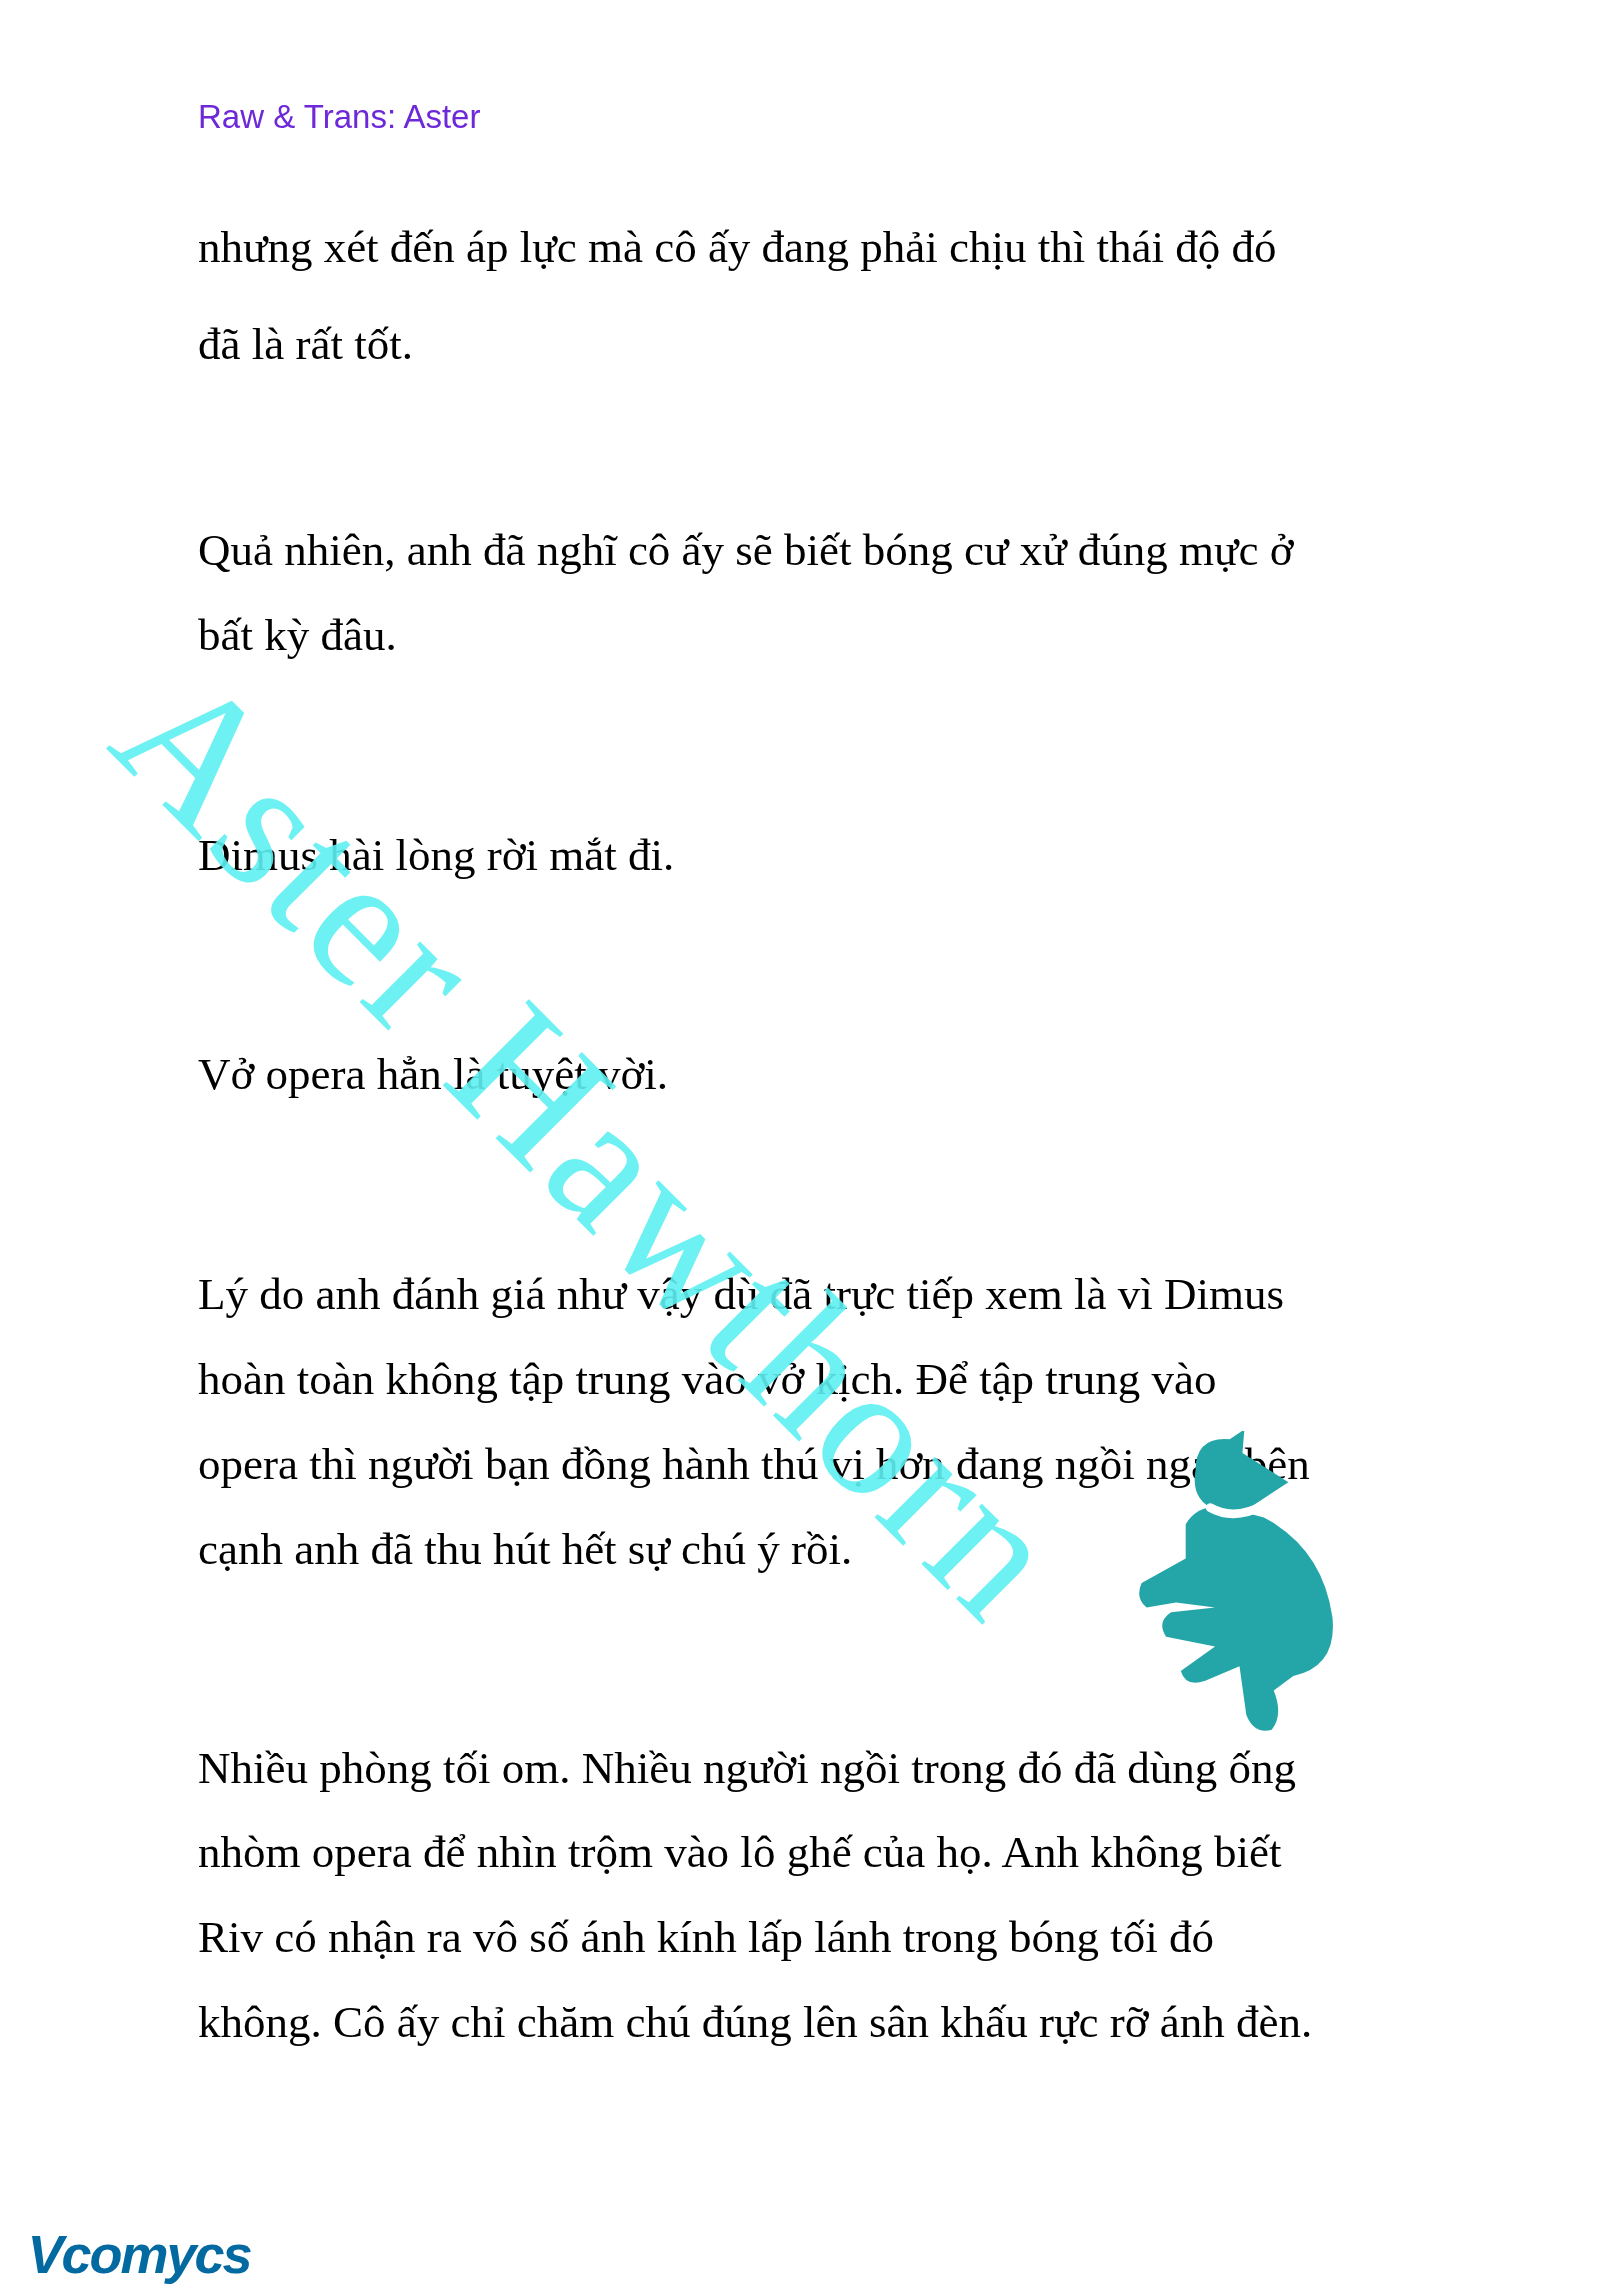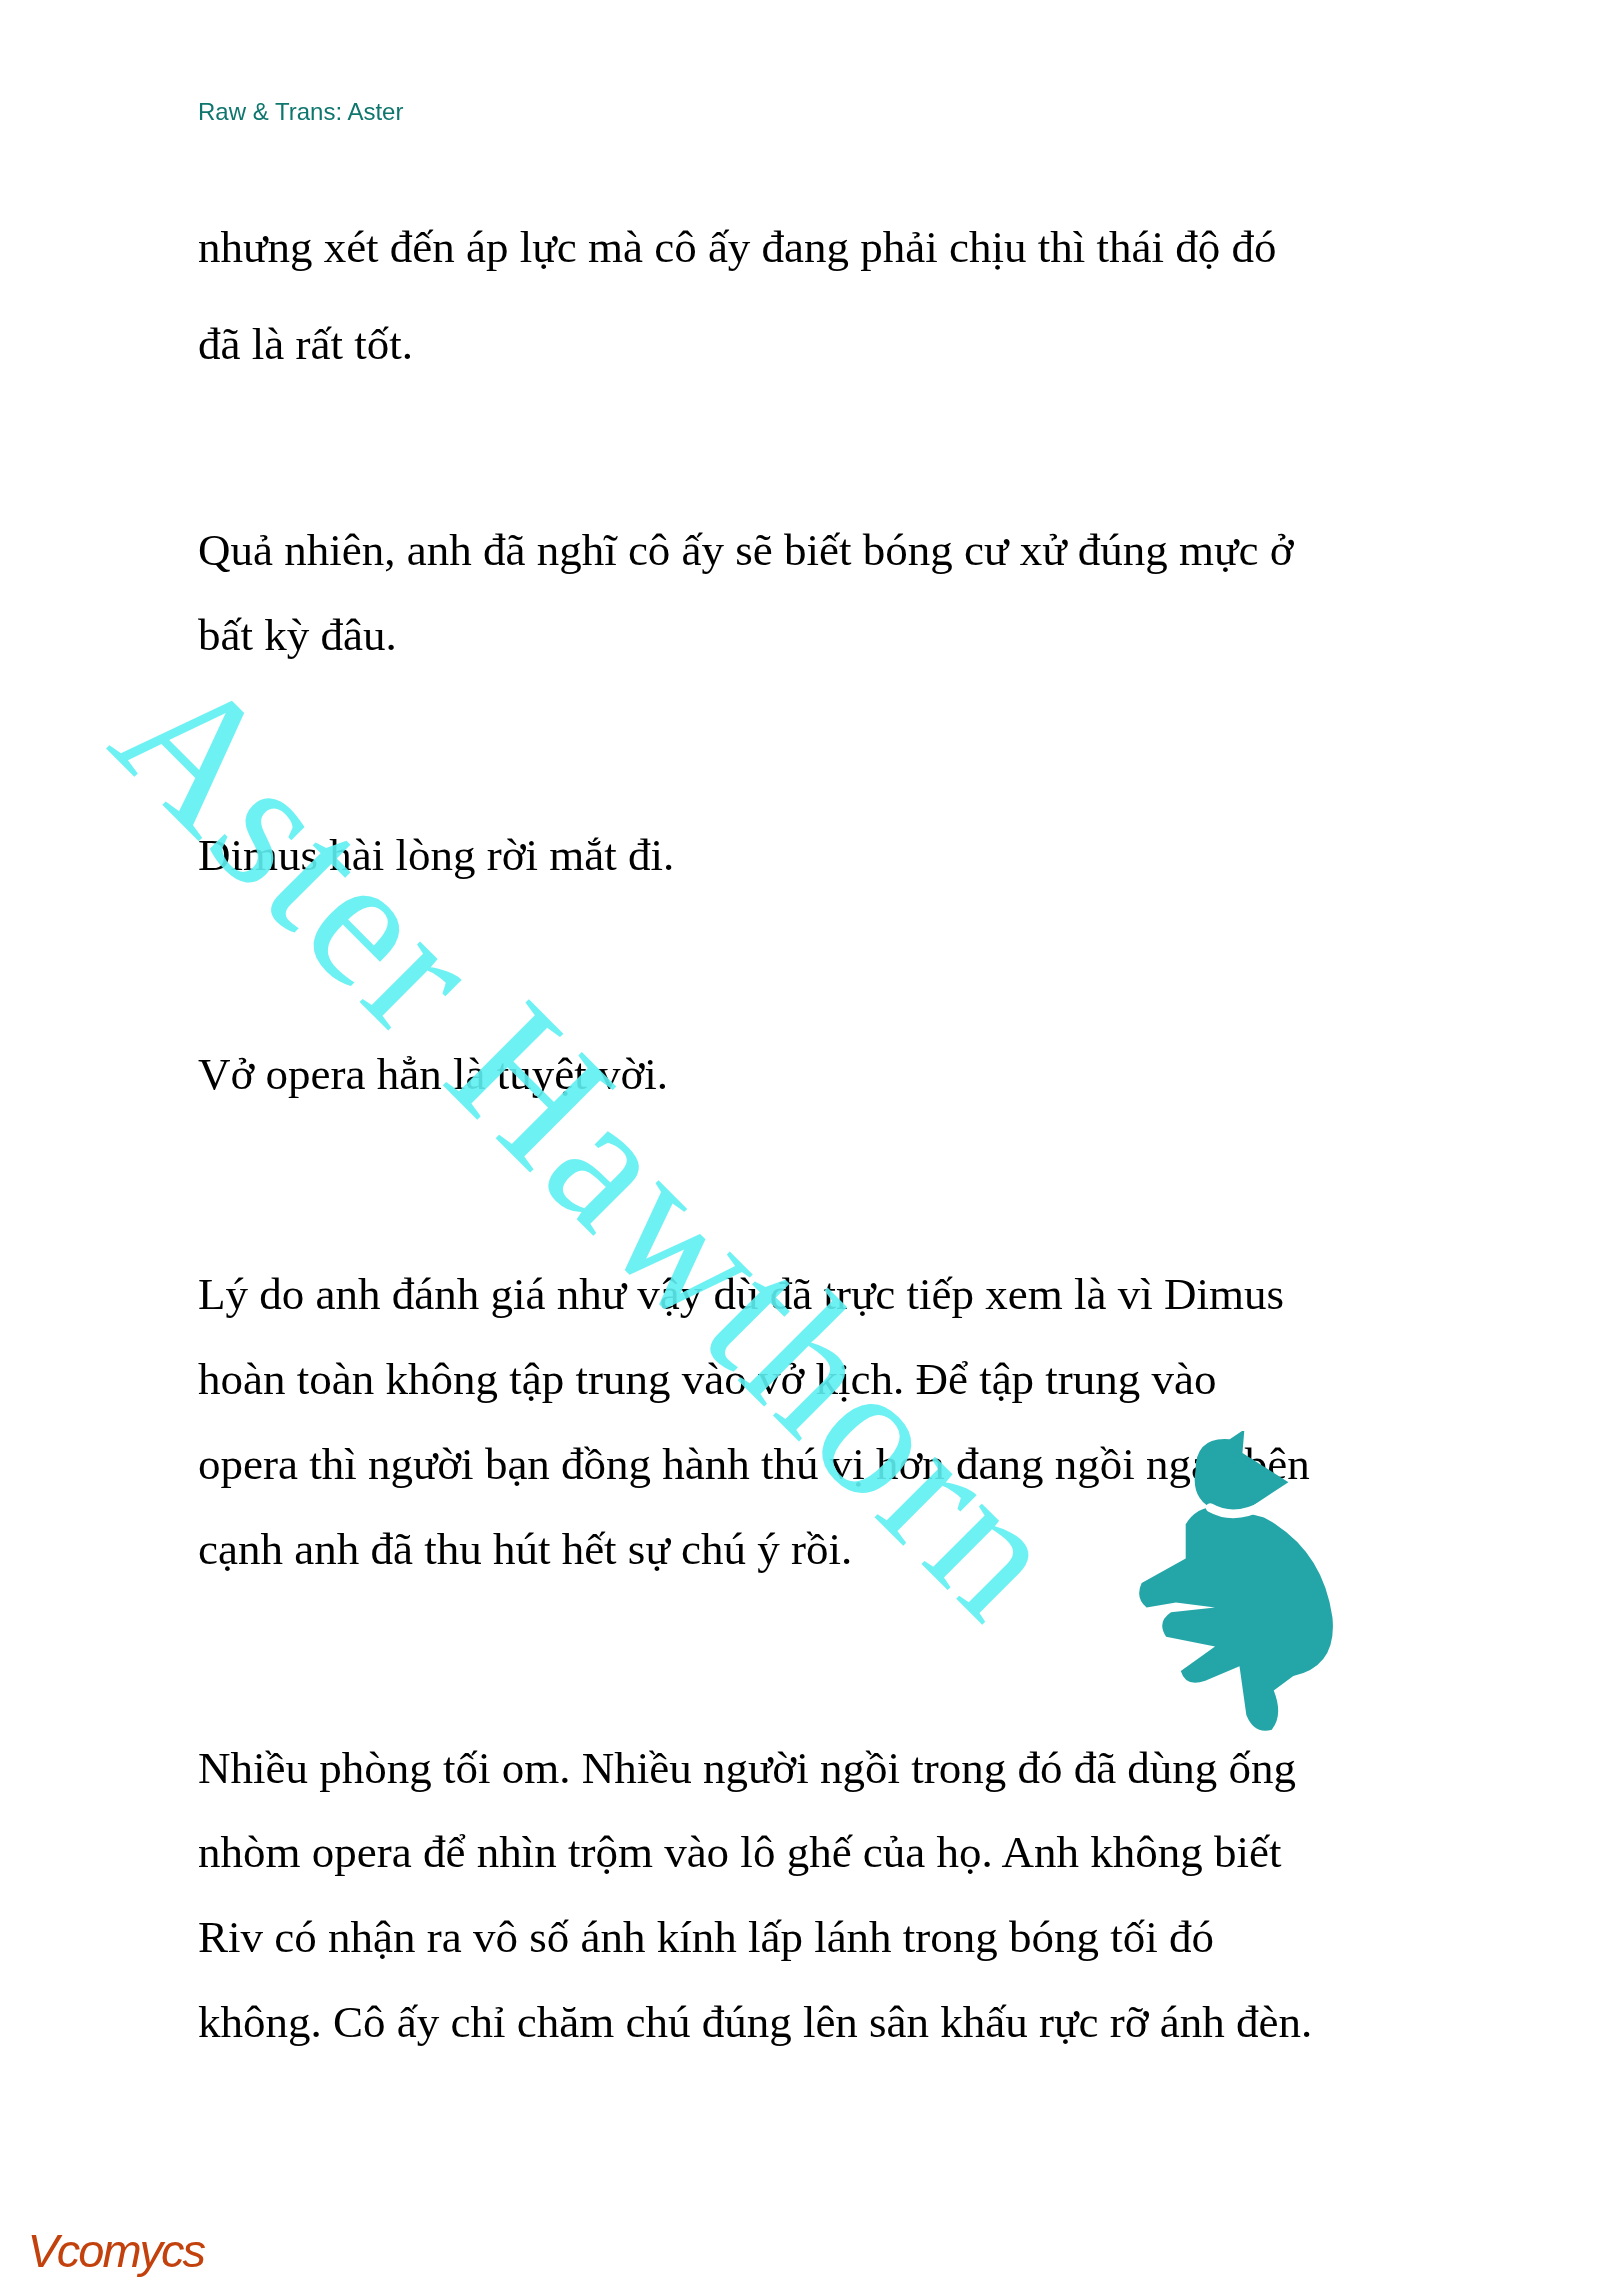--- a/index.html
+++ b/index.html
@@ -1,21 +1,21 @@
 <!DOCTYPE html>
 <html><head>
 <meta charset="utf-8">
 <style>
   html, body { margin:0; padding:0; background:#fff; }
   body { width:1621px; height:2293px; position:relative; overflow:hidden; }
-  .header { position:absolute; left:198px; top:98px; font-family:"Liberation Sans", sans-serif; font-size:24px; color:#0f766e; }
+  .header { position:absolute; left:198px; top:98px; font-family:"Liberation Sans", sans-serif; font-size:33px; color:#6d28d9; }
   .line { position:absolute; left:198px; font-family:"Liberation Serif", serif; font-size:45px; color:#000; white-space:nowrap; line-height:1; transform:translateY(-50%);margin-top:20px; }
   .watermark { position:absolute; left:225px; top:627px; font-family:"Liberation Serif", serif; font-size:186px; color:#5ff0f2; white-space:nowrap; transform-origin:0 0; transform:rotate(45deg); opacity:0.9; pointer-events:none; letter-spacing:3.9px; }
   .cat { position:absolute; left:1127px; top:1431px; width:225px; height:304px; }
-  .logo { position:absolute; left:27.4px; top:2223px; font-family:"Liberation Sans", sans-serif; font-style:italic; font-weight:normal; font-size:47px; color:#c2410c; letter-spacing:-2px; }
+  .logo { position:absolute; left:27.4px; top:2223px; font-family:"Liberation Sans", sans-serif; font-style:italic; font-weight:bold; font-size:54px; color:#0369a1; letter-spacing:-2px; }
 </style>
 </head>
 <body>
 
 <div class="header">Raw &amp; Trans: Aster</div>
 
 <div class="line" style="top:227px">nhưng xét đến áp lực mà cô ấy đang phải chịu thì thái độ đó</div>
 <div class="line" style="top:324px">đã là rất tốt.</div>
 <div class="line" style="top:530px">Quả nhiên, anh đã nghĩ cô ấy sẽ biết bóng cư xử đúng mực ở</div>
 <div class="line" style="top:615px">bất kỳ đâu.</div>

